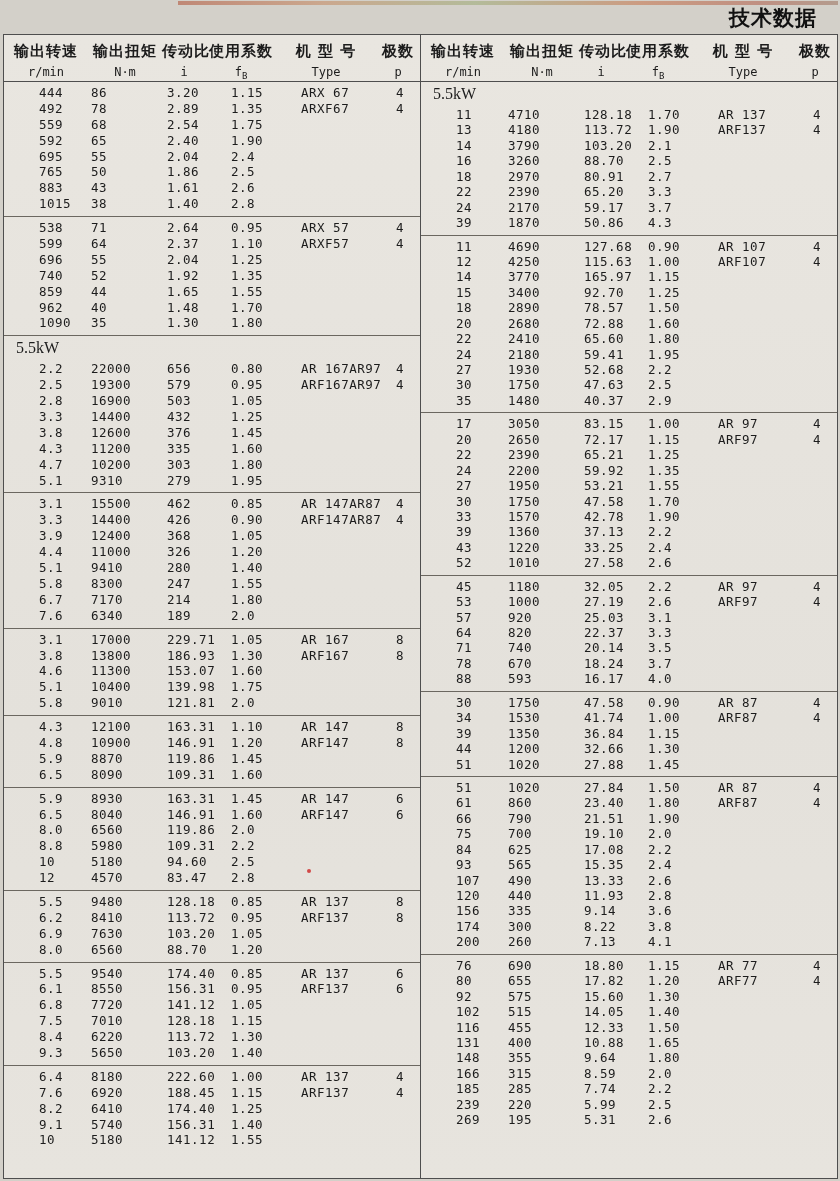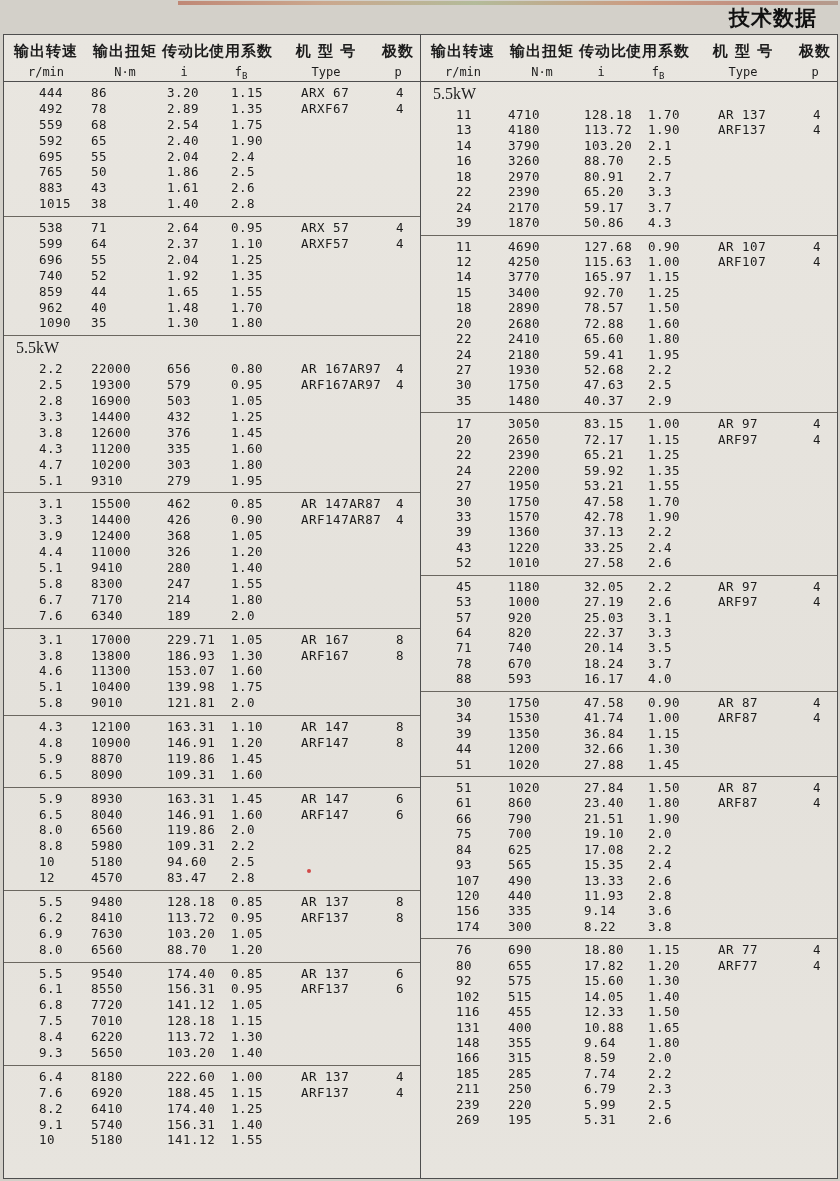--- a/index.html
+++ b/index.html
@@ -1064,20 +1064,28 @@
             <span class="c c5"></span>
           </div>
           <div class="row">
             <span class="c c0">174</span>
             <span class="c c1">300</span>
             <span class="c c2">8.22</span>
             <span class="c c3">3.8</span>
             <span class="c c4"></span>
             <span class="c c5"></span>
           </div>
+          <div class="row">
+            <span class="c c0">200</span>
+            <span class="c c1">260</span>
+            <span class="c c2">7.13</span>
+            <span class="c c3">4.1</span>
+            <span class="c c4"></span>
+            <span class="c c5"></span>
+          </div>
         </div>
         <div class="group">
           <div class="row">
             <span class="c c0">76</span>
             <span class="c c1">690</span>
             <span class="c c2">18.80</span>
             <span class="c c3">1.15</span>
             <span class="c c4">AR 77</span>
             <span class="c c5">4</span>
           </div>
@@ -1135,28 +1143,20 @@
             <span class="c c2">8.59</span>
             <span class="c c3">2.0</span>
             <span class="c c4"></span>
             <span class="c c5"></span>
           </div>
           <div class="row">
             <span class="c c0">185</span>
             <span class="c c1">285</span>
             <span class="c c2">7.74</span>
             <span class="c c3">2.2</span>
-            <span class="c c4"></span>
-            <span class="c c5"></span>
-          </div>
-          <div class="row">
-            <span class="c c0">211</span>
-            <span class="c c1">250</span>
-            <span class="c c2">6.79</span>
-            <span class="c c3">2.3</span>
             <span class="c c4"></span>
             <span class="c c5"></span>
           </div>
           <div class="row">
             <span class="c c0">239</span>
             <span class="c c1">220</span>
             <span class="c c2">5.99</span>
             <span class="c c3">2.5</span>
             <span class="c c4"></span>
             <span class="c c5"></span>

